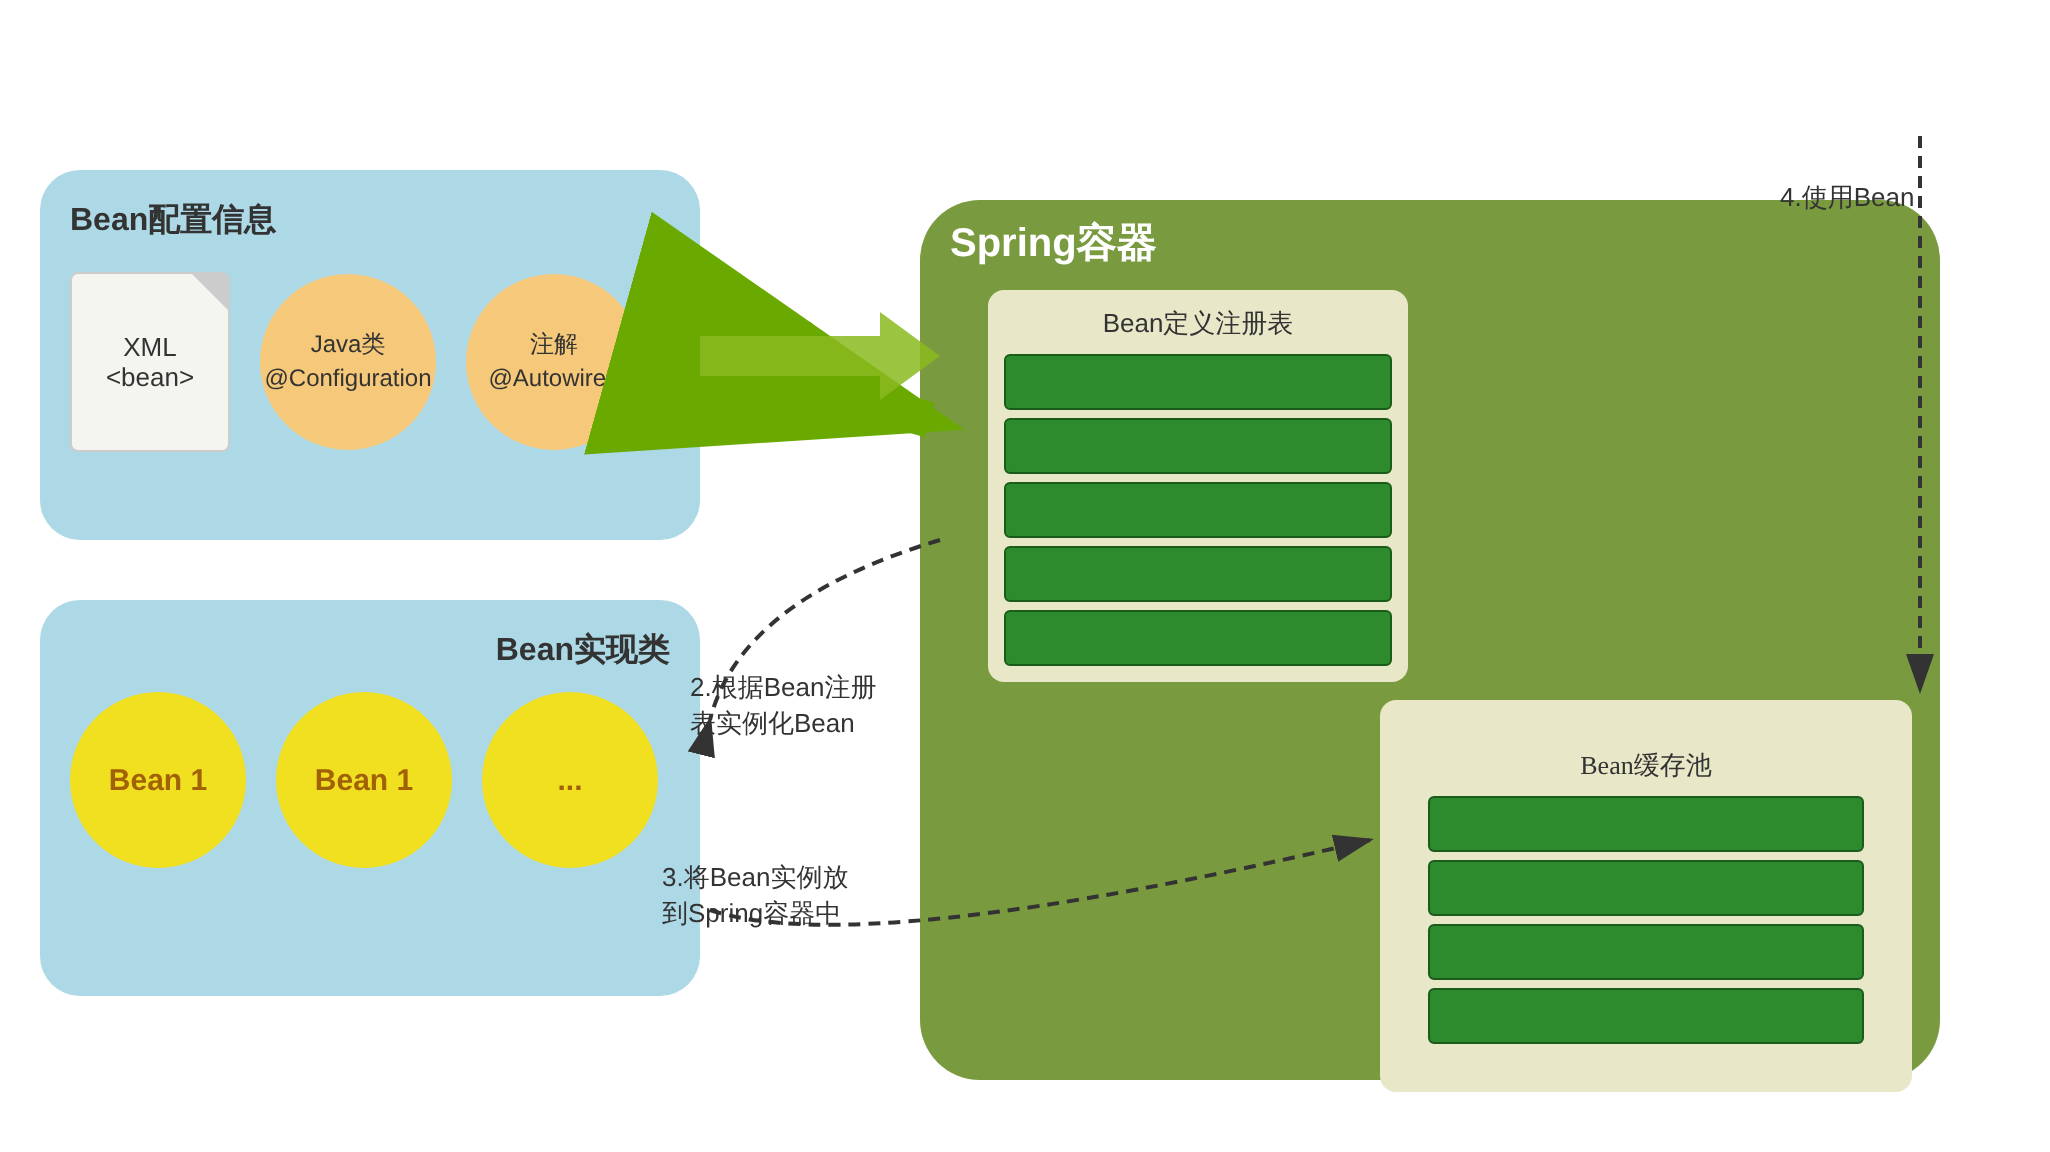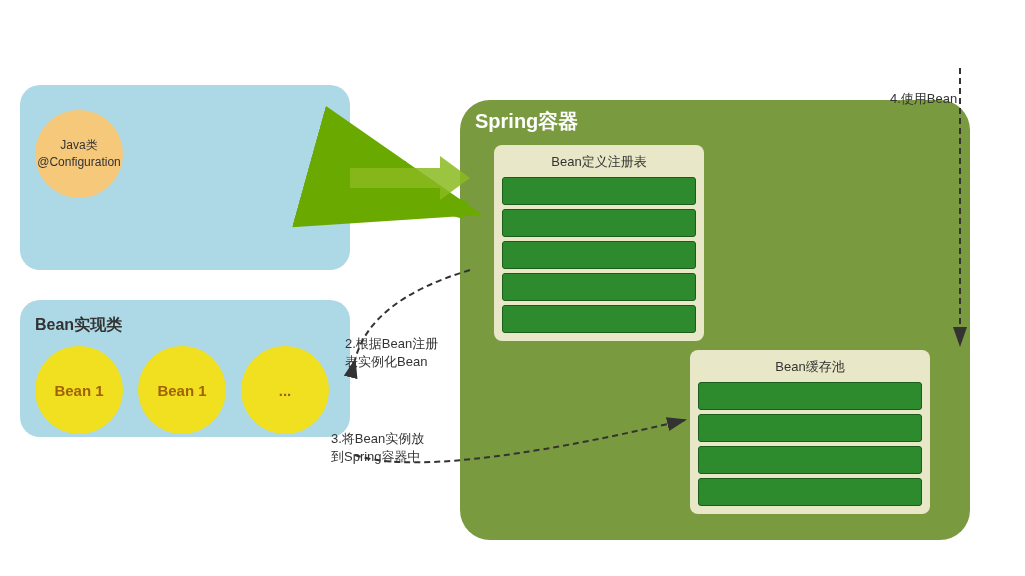--- a/index.html
+++ b/index.html
@@ -78,24 +78,25 @@
       background: #2d8a2d;
       border-radius: 3px;
       border: 1px solid #1a5c1a;
     }
 
     
     .cache-box {
       position: absolute;
       top: 350px;
       left: 690px;
-      width: 240px;
+      width: 266px;
       background: #e8e8c8;
       border-radius: 8px;
-      padding: 8px;
+      padding: 24px;
+      font-family: Liberation Serif, serif;
     }
 
     .cache-title {
       font-size: 13px;
       color: #333;
       margin-bottom: 6px;
       text-align: center;
     }
 
     .cache-rows {
@@ -179,24 +180,25 @@
       text-align: center;
       line-height: 1.4;
     }
 
     
     .impl-box {
       position: absolute;
       top: 300px;
       left: 20px;
       width: 330px;
-      height: 137px;
+      height: 198px;
       background: #add8e6;
       border-radius: 20px;
       padding: 15px;
+      text-align: right;
     }
 
     .impl-title {
       font-size: 16px;
       color: #333;
       font-weight: bold;
       margin-bottom: 10px;
     }
 
     .impl-items {
@@ -272,24 +274,33 @@
     <div class="cache-title">Bean缓存池</div>
     <div class="cache-rows">
       <div class="cache-row"></div>
       <div class="cache-row"></div>
       <div class="cache-row"></div>
       <div class="cache-row"></div>
     </div>
   </div>
 
   <div class="config-box">
+    <div class="config-title">Bean配置信息</div>
     <div class="config-items">
+      <div class="xml-box">
+        <span>XML</span>
+        <span>&lt;bean&gt;</span>
+      </div>
       <div class="circle-item">
         <span>Java类</span>
         <span>@Configuration</span>
+      </div>
+      <div class="circle-item">
+        <span>注解</span>
+        <span>@Autowired</span>
       </div>
     </div>
   </div>
 
   <div class="impl-box">
     <div class="impl-title">Bean实现类</div>
     <div class="impl-items">
       <div class="bean-circle">
         <span>Bean 1</span>
       </div>

